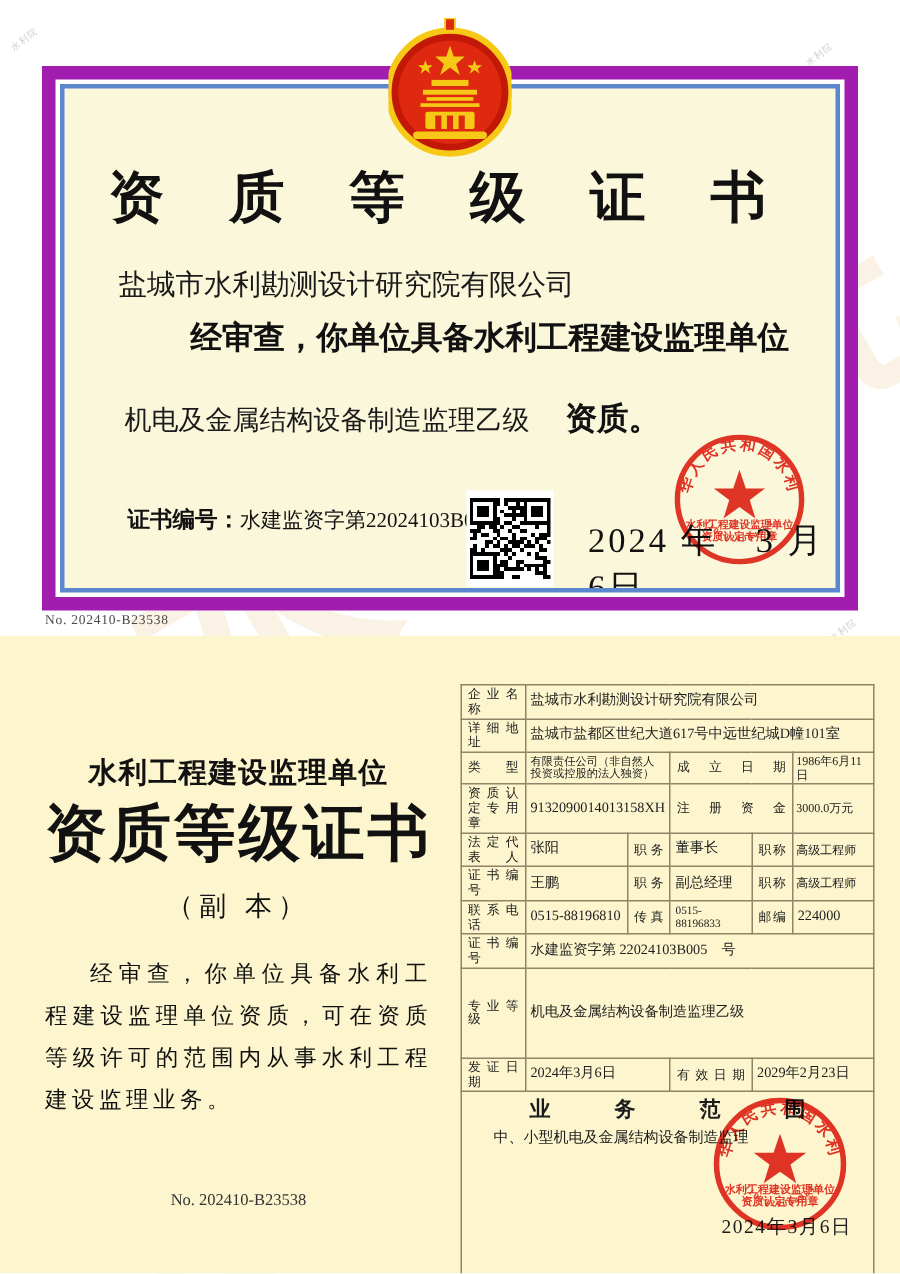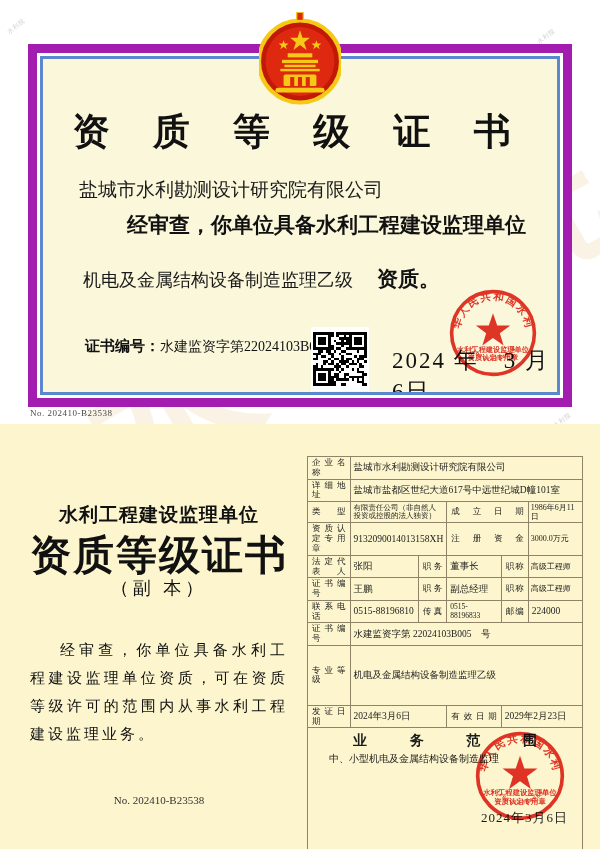--- a/index.html
+++ b/index.html
@@ -38,21 +38,21 @@
   .stamp { position:absolute; opacity:.92; mix-blend-mode:multiply; }
   .stamp-top { left:448px; top:288px; width:90px; height:90px; }
 
   
   .panel { position:absolute; left:0; top:424px; width:600px; height:425px; background:#fcf5cd; }
   .dup-left { position:absolute; left:28px; top:0; width:262px; height:425px; color:#111; }
   .dup-heading { position:absolute; left:0; right:0; top:78px; text-align:center;
                  font-size:19px; font-weight:bold; letter-spacing:1px; }
   .dup-title { position:absolute; left:0; right:0; top:104px; text-align:center;
                font-size:41px; font-weight:bold; letter-spacing:2px; }
-  .dup-sub { position:absolute; left:0; right:0; top:152px; text-align:center;
+  .dup-sub { position:absolute; left:0; right:0; top:168px; text-align:center;
              font-size:18px; letter-spacing:4px; }
   .dup-body { position:absolute; left:2px; top:212px; width:258px; font-size:15px;
               line-height:28px; letter-spacing:3px; text-indent:2em; text-align:justify; }
   .dup-issuer { position:absolute; left:0; right:0; top:344px; text-align:center;
                 font-size:17px; font-weight:bold; letter-spacing:.5px; }
   .dup-serial { position:absolute; left:0; right:0; top:370px; text-align:center;
                 font-size:11px; color:#333; }
 
   
   .info-table { position:absolute; left:307px; top:32px; width:276px; border-collapse:collapse;

